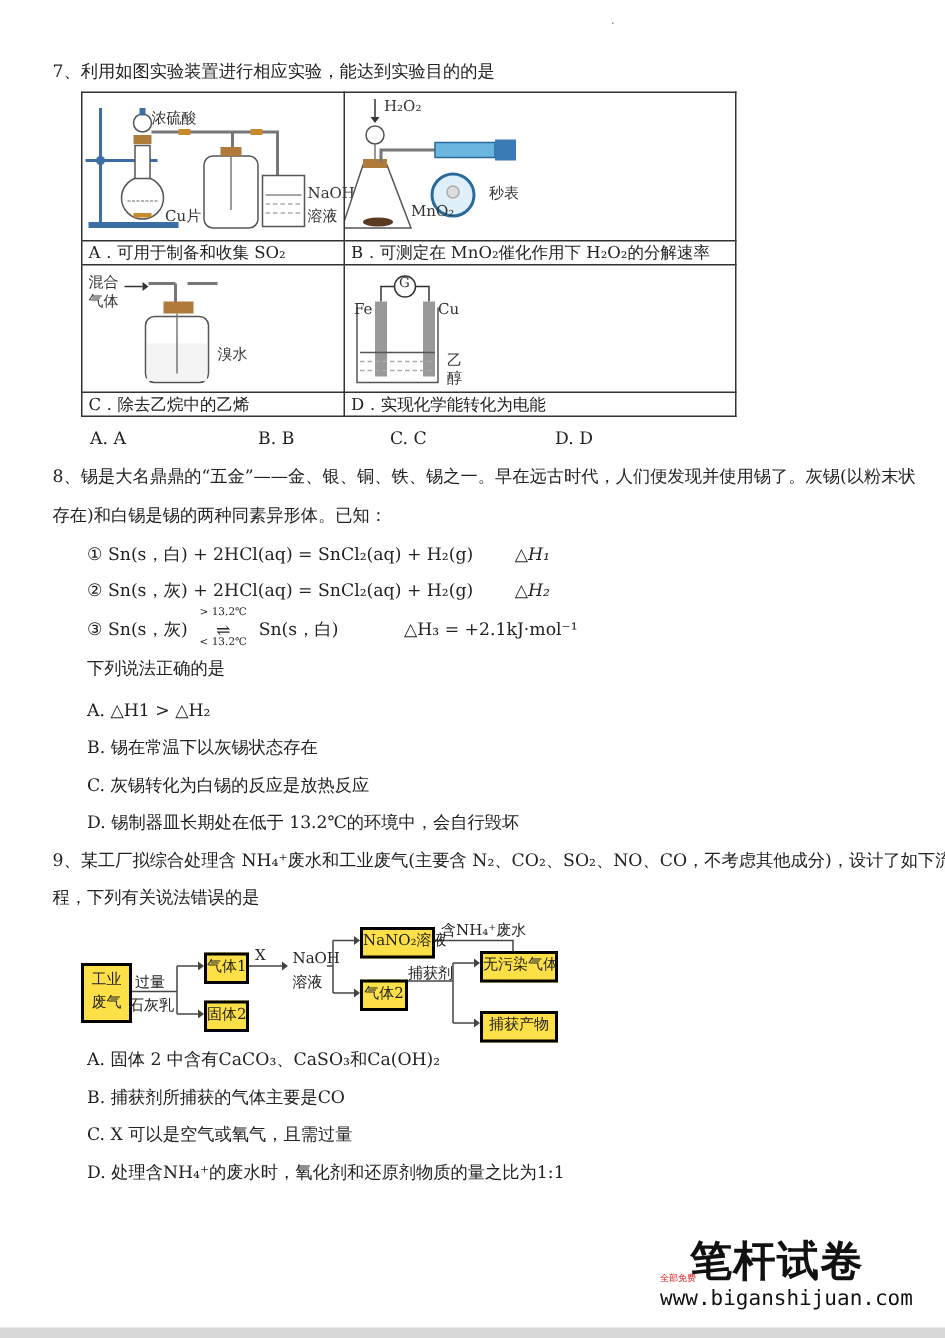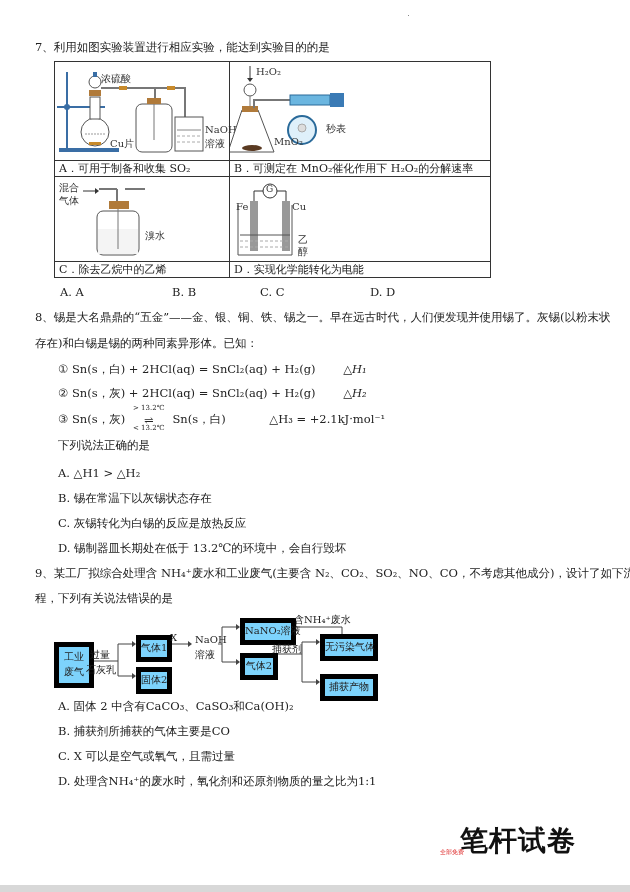--- a/index.html
+++ b/index.html
@@ -13,21 +13,21 @@
   table.q7 { position: absolute; left: 54px; top: 61px; border-collapse: collapse; width: 436px; border-radius: 31px; }
   table.q7 td { border: 1px solid #333; padding: 0; vertical-align: top; font-size: 11px; }
   table.q7 td.cap { height: 15px; padding-left: 4px; line-height: 15px; white-space: nowrap; }
   .fig { position: relative; width: 100%; }
   .lbl { position: absolute; font-size: 10px; color: #333; white-space: nowrap; }
   .opts7 { top: 285px; left: 60px; width: 400px; }
   .opts7 span { position: absolute; white-space: nowrap; }
   .frac { display: inline-block; position: relative; width: 40px; text-align: center; vertical-align: middle; }
   .frac .t { position: absolute; top: -9px; left: 0; width: 40px; font-size: 7px; }
   .frac .b { position: absolute; top: 11px; left: 0; width: 40px; font-size: 7px; }
-  .box { position: absolute; border: 5px solid #000000; background: #7dd3fc; font-size: 10px; text-align: center; line-height: 16px; white-space: nowrap; }
+  .box { position: absolute; border: 2px solid #000000; background: #fde047; font-size: 10px; text-align: center; line-height: 16px; white-space: nowrap; }
   .fl { position: absolute; font-size: 10px; white-space: nowrap; }
   .watermark { position: absolute; left: 460px; top: 822px; }
   .wm-title { font-family: "DejaVu Sans", sans-serif; font-size: 28px; font-weight: bold; color: #111; letter-spacing: 1px; }
   .wm-url { font-family: "DejaVu Sans Mono", monospace; font-size: 14px; color: #111; position: absolute; left: -20px; top: 36px; white-space: nowrap; }
   .wm-free { font-size: 6px; color: #d22; position: absolute; left: -20px; top: 26px; white-space: nowrap; }
   .dot { position: absolute; left: 408px; top: 15px; width: 1px; height: 1px; background: #888; }
   .bottombar { position: absolute; left: 0; top: 885px; width: 630px; height: 7px; background: #d8d8d8; }
 </style>
 </head>
 <body>
@@ -234,15 +234,16 @@
 </div>
 
 <div class="abs ind" style="top:699px;">A. 固体 2 中含有CaCO₃、CaSO₃和Ca(OH)₂</div>
 <div class="abs ind" style="top:724px;">B. 捕获剂所捕获的气体主要是CO</div>
 <div class="abs ind" style="top:749px;">C. X 可以是空气或氧气，且需过量</div>
 <div class="abs ind" style="top:774px;">D. 处理含NH₄⁺的废水时，氧化剂和还原剂物质的量之比为1:1</div>
 
 <div class="watermark">
   <div class="wm-title">笔杆试卷</div>
   <div class="wm-free">全部免费</div>
+  <div class="wm-url">www.biganshijuan.com</div>
 </div>
 
 <div class="bottombar"></div>
 
 </body></html>

